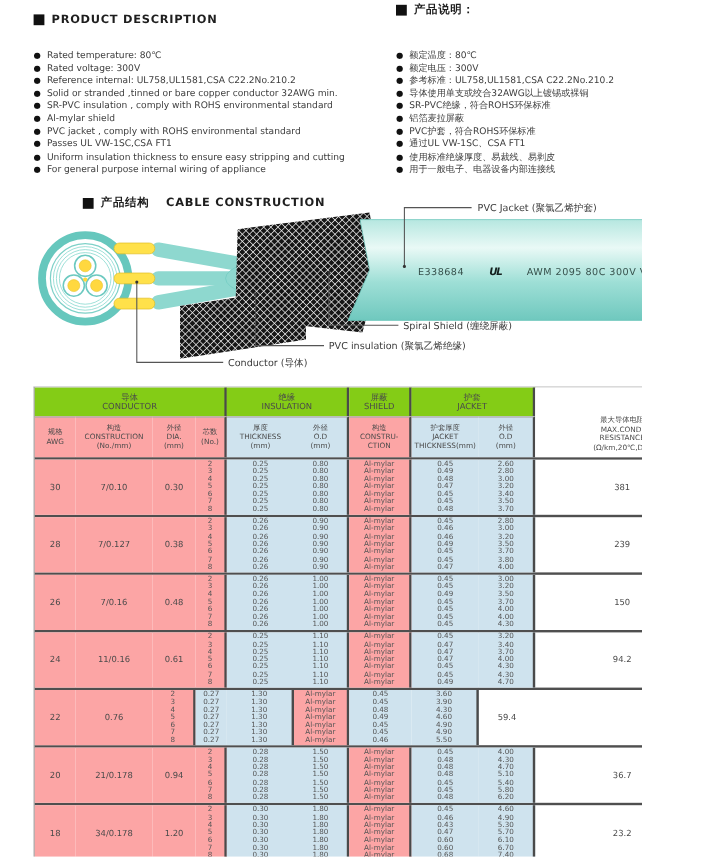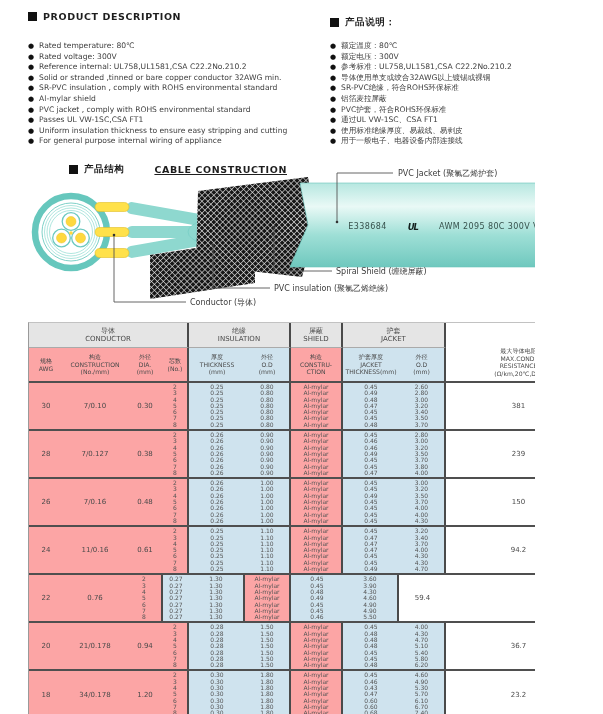--- a/index.html
+++ b/index.html
@@ -20,21 +20,21 @@
   .jacket-print{position:absolute;left:333px;top:220px;width:238px;height:13px;
                 display:flex;align-items:center;justify-content:center;gap:21px;
                 font-size:8px;color:#37514c;letter-spacing:.4px;white-space:nowrap;}
   .ul-logo{font-weight:bold;font-style:italic;font-size:8.5px;color:#14201e;letter-spacing:-1px;}
   
   .tbl{position:absolute;left:28px;top:322px;width:562px;
        border-left:1px solid #9a9a9a;border-right:1px solid #9a9a9a;border-top:1px solid #c2c2c2;}
   .grid{display:grid;grid-template-columns:34px 64px 36px 26px 56px 46px 52px 56px 47px 145px;}
   .thead{grid-template-rows:24px 34px;}
   .gc{display:flex;flex-direction:column;align-items:center;justify-content:center;
-      font-size:7px;line-height:8.5px;color:#4a4a4a;background:#e5e5e5;}
+      font-size:7px;line-height:8.5px;color:#4a4a4a;background:#84cc16;}
   .hc{display:flex;flex-direction:column;align-items:center;justify-content:center;
       font-size:6.1px;line-height:7.6px;color:#4a4a4a;text-align:center;border-top:1px solid #aaa;}
   .cream{background:#fca5a5;}
   .blue{background:#cfe3ee;}
   .hvr{border-right:2px solid #4a4a4a;}
   .res-h{display:flex;flex-direction:column;align-items:center;justify-content:flex-end;
          padding-bottom:4px;font-size:6.1px;line-height:7.4px;text-align:center;color:#4a4a4a;background:#fff;}
   .trow{border-top:2px solid #4f4f4f;}
   .trow:last-child{border-bottom:1px solid #9a9a9a;}
   .c{display:flex;align-items:center;justify-content:center;font-size:7px;color:#4a4a4a;}
@@ -86,21 +86,21 @@
       <li>
         <span class="dot">●</span>
         <span>Uniform insulation thickness to ensure easy stripping and cutting</span>
       </li>
       <li>
         <span class="dot">●</span>
         <span>For general purpose internal wiring of appliance</span>
       </li>
     </ul>
 
-  <div class="sec-title" style="left:330px;top:16px;">
+  <div class="sec-title" style="left:330px;top:2px;">
     <span class="sq"></span>
     <span>产品说明：</span>
   </div>
   <ul class="blist" style="left:330px;top:41px;" id="desc-cn-list">
       <li>
         <span class="dot">●</span>
         <span>额定温度：80℃</span>
       </li>
       <li>
         <span class="dot">●</span>
@@ -136,21 +136,21 @@
       </li>
       <li>
         <span class="dot">●</span>
         <span>用于一般电子、电器设备内部连接线</span>
       </li>
     </ul>
 
   <div class="sec-title" style="left:28px;top:163px;padding-left:41px;">
     <span class="sq"></span>
     <span>产品结构</span>
-    <span style="margin-left:24px;text-decoration:underline;">CABLE CONSTRUCTION</span>
+    <span style="margin-left:8px;">CABLE CONSTRUCTION</span>
   </div>
 
   <svg class="diagram-svg" width="603" height="155" viewBox="0 0 603 155">
     <defs>
       <linearGradient id="jg" x1="0" y1="0" x2="0" y2="1">
         <stop offset="0" stop-color="#b6e7e0"></stop>
         <stop offset="0.28" stop-color="#e9f9f6"></stop>
         <stop offset="0.62" stop-color="#9edfd6"></stop>
         <stop offset="1" stop-color="#6fc8be"></stop>
       </linearGradient>

